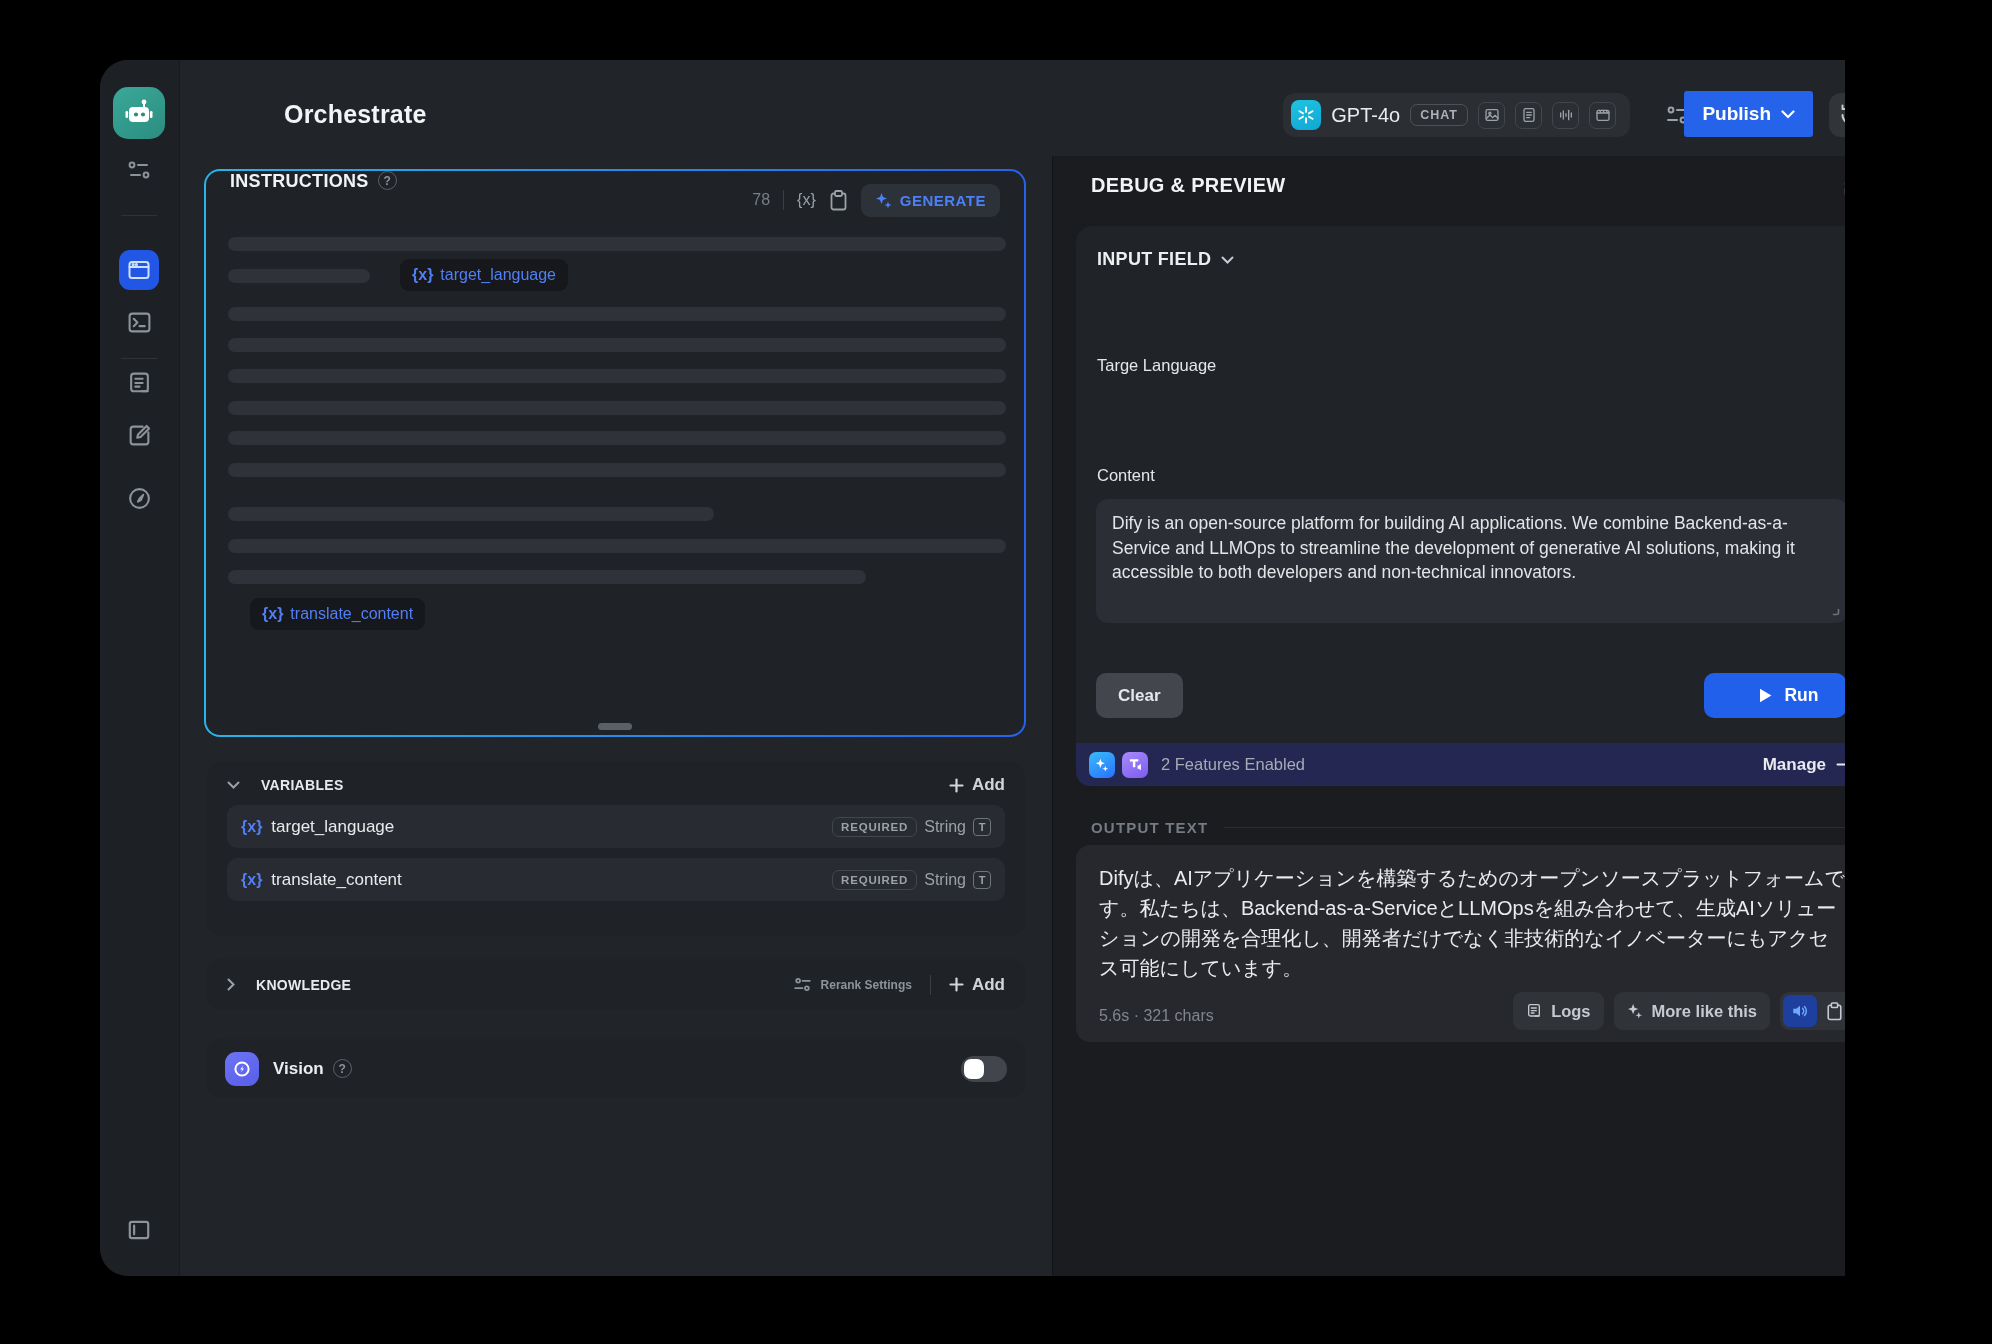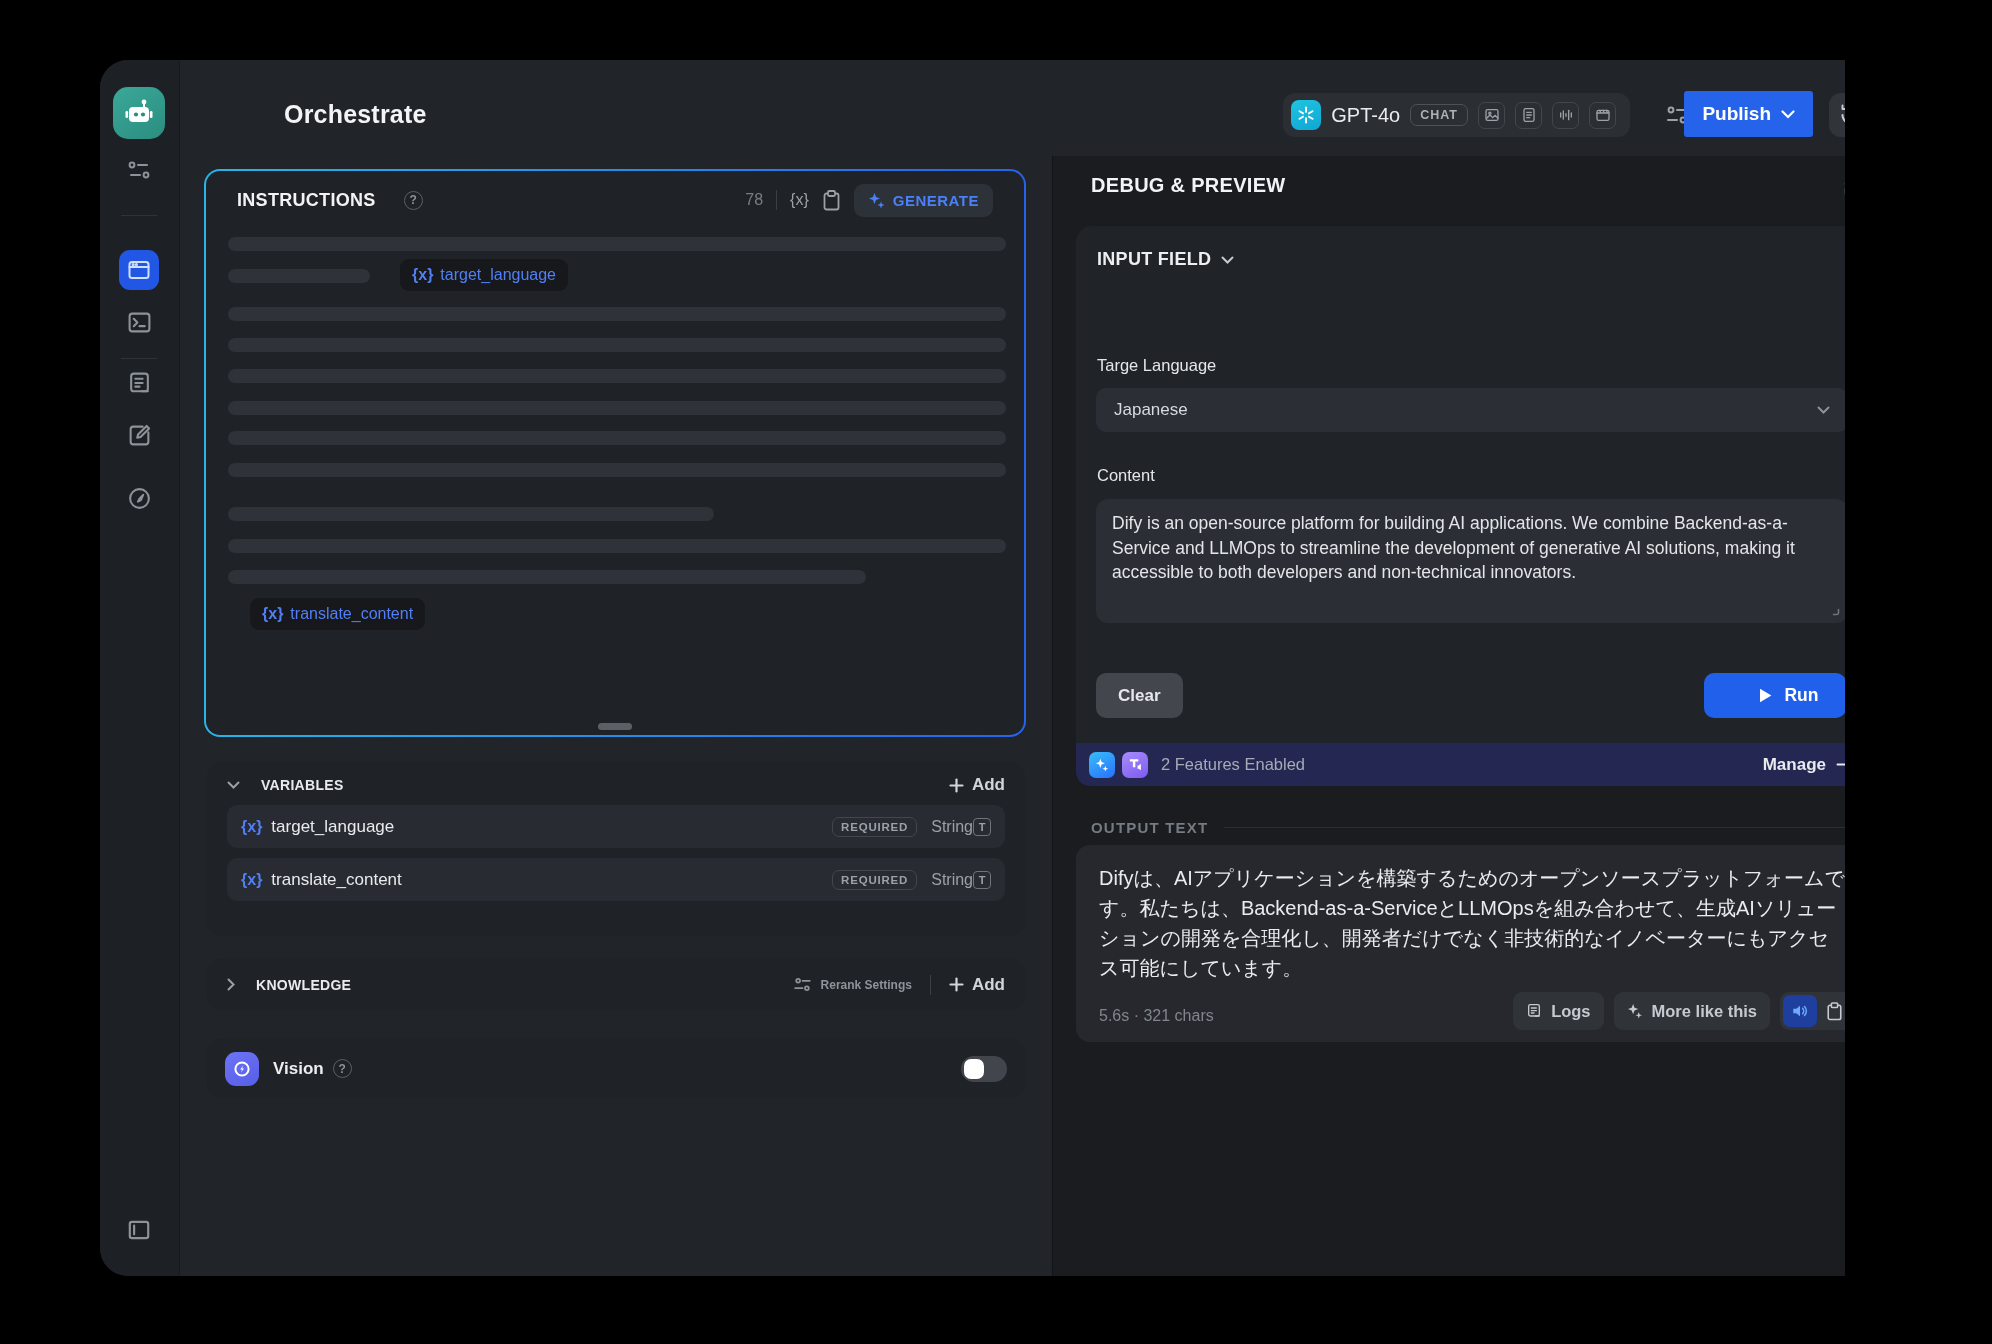--- a/index.html
+++ b/index.html
@@ -36,21 +36,21 @@
   .publish-btn { position:absolute; right:82px; top:31px; height:46px; padding:0 18px; background:#2563eb;
           border-radius:3px; display:flex; align-items:center; gap:10px; color:#fff; font-size:19px; font-weight:600; }
   .history-btn { position:absolute; right:22px; top:33px; width:44px; height:44px; background:#313539;
           border-radius:12px; display:flex; align-items:center; justify-content:center; color:#c7cbd0; }
 
   
   .left-content { position:absolute; left:80px; top:96px; width:872px; bottom:0; }
   .instructions { position:absolute; left:24px; top:13px; width:822px; height:568px; border:2px solid transparent;
           border-radius:16px; background:linear-gradient(#1f2226,#1f2226) padding-box,
           linear-gradient(90deg,#28b5e8,#2563eb) border-box; }
-  .instr-header { position:absolute; left:0; right:0; top:0; height:58px; display:flex; align-items:center; padding:0 31px;gap:19px; }
+  .instr-header { position:absolute; left:0; right:0; top:0; height:58px; display:flex; padding:0 24px; }
   .instr-title { font-size:18px; font-weight:700; color:#f1f3f5; letter-spacing:.3px; }
   .help-dot { width:19px; height:19px; border:1.5px solid #5b6066; border-radius:50%; color:#8d939a;
           font-size:12px; display:flex; align-items:center; justify-content:center; margin-left:9px; font-weight:700; }
   .instr-tools { margin-left:auto; display:flex; align-items:center; gap:13px; }
   .char-count { font-size:16px; color:#787e85; }
   .tool-sep { width:1px; height:20px; background:#3b3f44; }
   .token-gray { font-size:16px; color:#9ba1a8; }
   .generate-btn { display:flex; align-items:center; gap:8px; background:#2d3138; border-radius:9px; padding:8px 14px;
           color:#4a80f8; font-size:15px; font-weight:700; letter-spacing:.5px; }
   .sk { position:absolute; height:14px; border-radius:7px; background:#2f3339; left:22px; }
@@ -63,21 +63,21 @@
   .card { position:absolute; left:27px; width:818px; background:#1f2227; border-radius:15px; }
   .vars-card { top:606px; height:174px; padding:13px 20px; }
   .card-head { display:flex; align-items:center; }
   .card-title { font-size:14px; font-weight:700; color:#e8eaed; letter-spacing:.3px; margin-left:21px; }
   .add-btn { margin-left:auto; display:flex; align-items:center; gap:8px; color:#d2d6da; font-size:17px; font-weight:600; }
   .var-row { margin-top:10px; height:43px; background:#282b31; border-radius:10px; display:flex; align-items:center; padding:0 14px; }
   .var-token { color:#527ff5; font-size:16px; font-weight:600; }
   .var-name { color:#e8eaed; font-size:17px; margin-left:9px; }
   .req-badge { margin-left:auto; border:1px solid #43474c; border-radius:7px; padding:3px 8px; font-size:11.5px;
           letter-spacing:.8px; color:#9ba1a8; font-weight:600; }
-  .var-type { color:#9ba1a8; font-size:16px; margin-left:14px; display:flex; align-items:center; }
+  .var-type { color:#9ba1a8; font-size:16px; margin-left:7px; display:flex; align-items:center; gap:7px; }
   .ttag { width:18px; height:18px; border:1.4px solid #6f747b; border-radius:4px; font-size:11px; display:flex;
           align-items:center; justify-content:center; color:#9ba1a8; font-weight:700; }
 
   .knowledge-card { top:803px; height:51px; display:flex; align-items:center; padding:0 20px; }
   .rerank { margin-left:auto; display:flex; align-items:center; gap:9px; color:#8d939a; font-size:12px; font-weight:600; }
   .k-sep { width:1px; height:20px; background:#3b3f44; margin:0 18px; }
 
   .vision-card { top:883px; height:59px; display:flex; align-items:center; padding:0 18px; }
   .vision-icon { width:34px; height:34px; border-radius:11px; background:linear-gradient(150deg,#6d74f5,#575ee8);
           display:flex; align-items:center; justify-content:center; }
@@ -422,28 +422,20 @@
 
     <div class="input-card">
       <div class="if-title">
         <span>INPUT FIELD</span>
         <svg width="13" height="8" viewBox="0 0 13 8" fill="none" stroke="#c6cad0" stroke-width="2" stroke-linecap="round">
           <path d="M1.5 1.5L6.5 6.5 11.5 1.5"></path>
         </svg>
       </div>
 
       <div class="field-label" style="top:130px">Targe Language</div>
-      <div class="select">
-        <span>Japanese</span>
-        <span class="chev">
-          <svg width="13" height="8" viewBox="0 0 13 8" fill="none" stroke="currentColor" stroke-width="2" stroke-linecap="round">
-            <path d="M1.5 1.5L6.5 6.5 11.5 1.5"></path>
-          </svg>
-        </span>
-      </div>
 
       <div class="field-label" style="top:240px">Content</div>
       <textarea class="textarea" spellcheck="false" style="">Dify is an open-source platform for building AI applications. We combine Backend-as-a-Service and LLMOps to streamline the development of generative AI solutions, making it accessible to both developers and non-technical innovators.</textarea>
       <span class="resize-grip">
         <svg width="12" height="12" viewBox="0 0 12 12" stroke="currentColor" stroke-width="1.6" stroke-linecap="round">
               <path d="M10.5 5.5v3a2 2 0 0 1-2 2h-3" fill="none"></path>
             </svg>
       </span>
 
       <div class="clear-btn">

